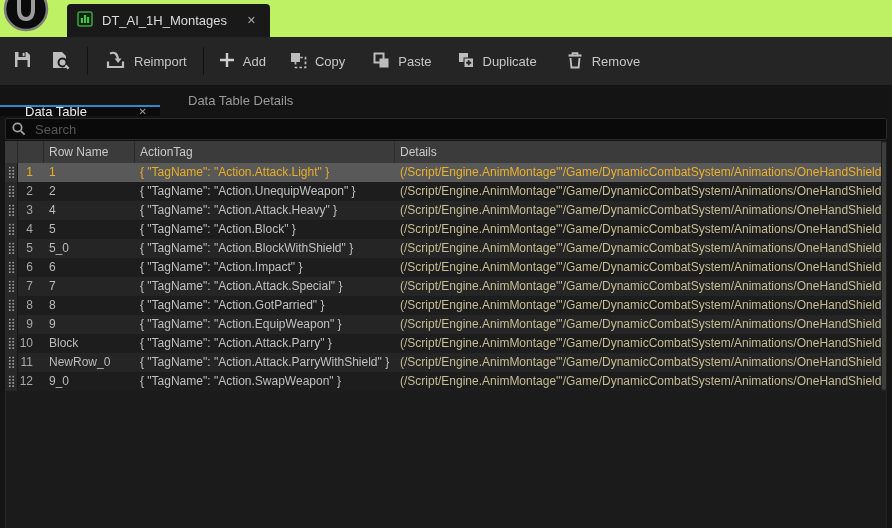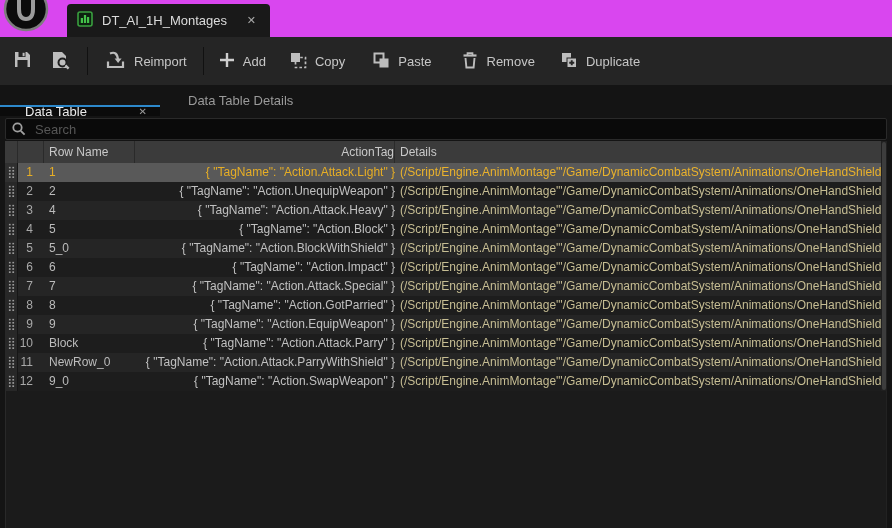--- a/index.html
+++ b/index.html
@@ -1,21 +1,21 @@
 <!DOCTYPE html>
 <html><head>
 <meta charset="utf-8">
 <style>
   * { box-sizing: border-box; margin: 0; padding: 0; }
   html,body { background:#000; }
   body { font-family:"Liberation Sans","DejaVu Sans",sans-serif; }
   .win { position:relative; width:892px; height:528px; background:#141414; overflow:hidden; }
 
   
-  .titlebar { position:relative; height:37px; background:#d946ef; }
+  .titlebar { position:relative; height:37px; background:#bef264; }
   .logo { position:absolute; left:2px; top:-13px; width:48px; height:48px; }
   .doc-tab { position:absolute; left:67px; top:4px; height:33px; width:203px;
              background:#191919; border-radius:4px 4px 0 0;
              display:flex; align-items:center; padding:0 10px; gap:9px; }
   .doc-title { color:#dcdcdc; font-size:13px; }
   .doc-close { margin-left:auto; color:#a8a8a8; font-size:11px; padding:2px 4px; }
 
   
   .toolbar { height:48px; background:#252525; display:flex; align-items:center; }
   .tbtn { display:flex; align-items:center; gap:7px; background:transparent; border:none;
@@ -40,21 +40,21 @@
   .search-glass { position:absolute; left:11px; top:5px; }
 
   
   .grid { position:relative; margin:0 5px; background:#1a1a1a; }
   .hrow { display:flex; height:22px; background:#3b3b3b; }
   .hcell { border-right:1px solid #2a2a2a; color:#c9c9c9; font-size:12px;
            line-height:22px; padding-left:5px; overflow:hidden; white-space:nowrap; }
   .c-handle { width:13px; padding-left:0; }
   .c-num   { width:26px; }
   .c-name  { width:91px; }
-  .c-tag   { width:260px;text-align:right; }
+  .c-tag   { width:260px; }
   .c-montage { flex:1; border-right:none; }
 
   .row { display:flex; height:19px; font-size:12px; line-height:19px; }
   .row.light { background:#252525; }
   .row.dark  { background:#1d1d1d; }
   .row .c-handle { background:#282828; border-right:1px solid #161616; }
   .dots { width:7px; height:13px; margin:3px 0 0 3px;
           background-image:radial-gradient(circle,#9a9a9a 0.9px,transparent 1.15px);
           background-size:3.5px 3.2px; }
   .cnum { color:#a9a9a9; text-align:right; padding-right:11px; }
@@ -155,39 +155,39 @@
     </button>
     <button class="tbtn ml26">
       <span>
         <svg width="20" height="20" viewBox="0 0 20 20">
           <rect x="3.5" y="3.5" width="9" height="9" fill="none" stroke="#bdbdbd" stroke-width="2"></rect>
           <rect x="8.5" y="8.5" width="9" height="9" fill="#bdbdbd"></rect>
         </svg>
       </span>
       <span>Paste</span>
     </button>
+    <button class="tbtn ml24">
+      <span>
+        <svg width="20" height="20" viewBox="0 0 20 20">
+          <rect x="3" y="3" width="9" height="9" fill="#bdbdbd"></rect>
+          <rect x="8" y="8" width="9.5" height="9.5" fill="#bdbdbd" stroke="#252525" stroke-width="1"></rect>
+          <path d="M12.75 10.2 v5 M10.25 12.7 h5" stroke="#252525" stroke-width="1.9"></path>
+        </svg>
+      </span>
+      <span>Duplicate</span>
+    </button>
     <button class="tbtn ml28">
       <span>
         <svg width="20" height="20" viewBox="0 0 20 20">
           <path d="M3.5 5.5 h13" stroke="#bdbdbd" stroke-width="2.2"></path>
           <path d="M7.5 5 v-1.8 h5 V5" fill="none" stroke="#bdbdbd" stroke-width="1.7"></path>
           <path d="M5.5 8 l0.9 9.5 h7.2 l0.9 -9.5" fill="none" stroke="#bdbdbd" stroke-width="1.9"></path>
         </svg>
       </span>
       <span>Remove</span>
-    </button>
-    <button class="tbtn ml24">
-      <span>
-        <svg width="20" height="20" viewBox="0 0 20 20">
-          <rect x="3" y="3" width="9" height="9" fill="#bdbdbd"></rect>
-          <rect x="8" y="8" width="9.5" height="9.5" fill="#bdbdbd" stroke="#252525" stroke-width="1"></rect>
-          <path d="M12.75 10.2 v5 M10.25 12.7 h5" stroke="#252525" stroke-width="1.9"></path>
-        </svg>
-      </span>
-      <span>Duplicate</span>
     </button>
   </div>
 
   <div class="panel-tabs">
     <div class="ptab active">
       <span>Data Table</span>
       <span class="ptab-close">✕</span>
     </div>
     <div class="ptab">
       <span>Data Table Details</span>

